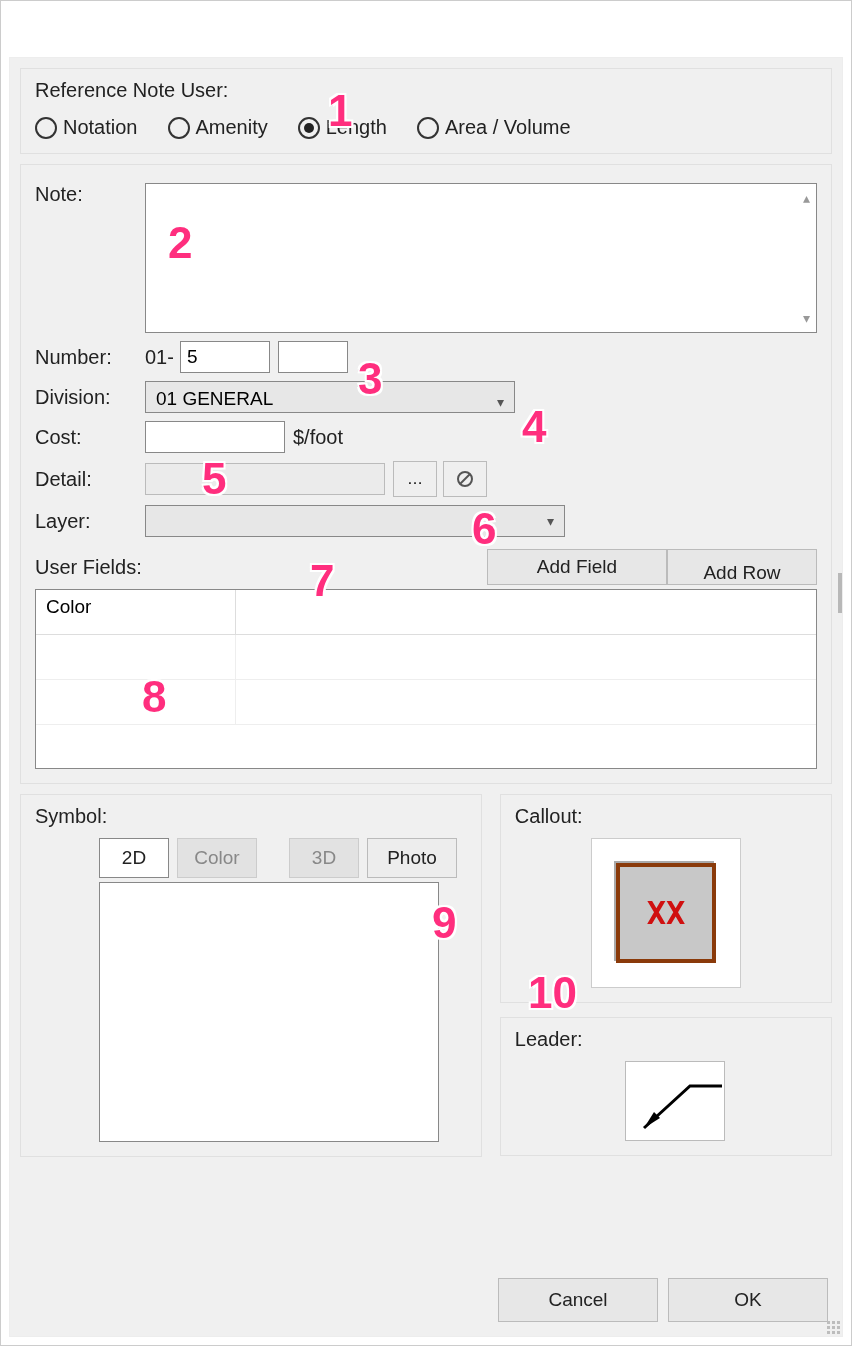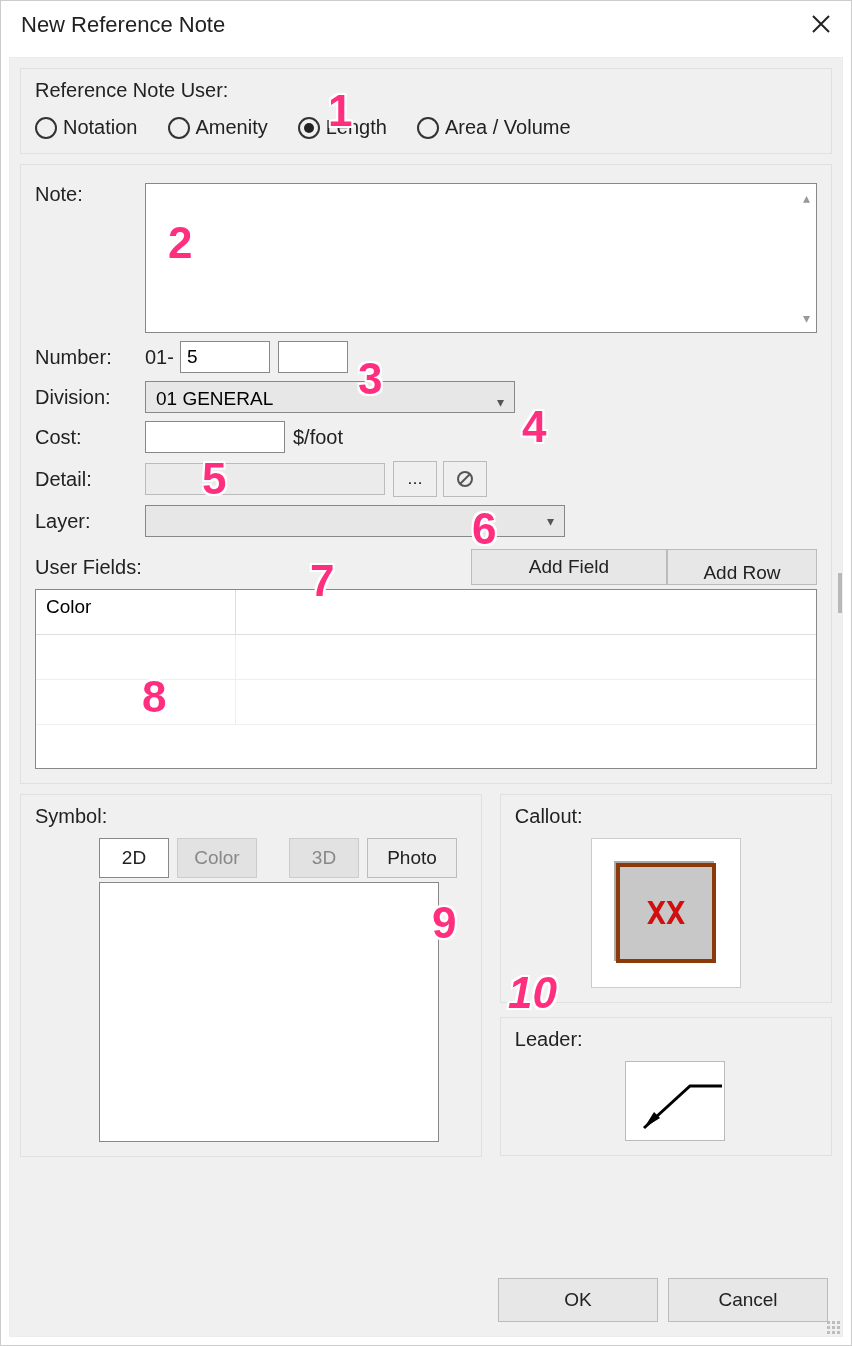--- a/index.html
+++ b/index.html
@@ -102,28 +102,20 @@
     gap:2px; justify-content:end; align-content:end;
   }
   .resize-grip span{ width:3px;height:3px;background:#bdbdbd; }
   .detail-btn { width:44px; height:36px; display:flex; align-items:center; justify-content:center; border:1px solid #bbb; background:#efefef;}
   .side-marker{position:absolute; right:0; top:515px; width:4px; height:40px; background:#b8b8b8;}
 </style>
 </head>
 <body>
 
 <div class="window">
-  <div class="titlebar">
-    <div class="title">New Reference Note</div>
-    <div class="close-x">
-      <svg width="20" height="20" viewBox="0 0 20 20">
-          <path d="M2 2 L18 18 M18 2 L2 18" stroke="#222" stroke-width="2" fill="none"></path>
-        </svg>
-    </div>
-  </div>
 
   <div class="client">
     <div class="side-marker"></div>
 
     <div class="group">
       <div class="lbl">Reference Note User:</div>
       <div class="radio-row">
         <div class="radio">
           <span class="circ"></span>
           <span class="lbl">Notation</span>
@@ -190,21 +182,21 @@
       <div class="row">
         <div class="lbl">Layer:</div>
         <div class="selectbox" style="width:420px;">
           <span></span>
           <span class="chev">▾</span>
         </div>
       </div>
 
       <div class="user-fields-header">
         <div class="lbl">User Fields:</div>
-        <div class="btn" style="width:196px;">
+        <div class="btn" style="width:180px;">
             <span>Add Field</span>
           </div>
         <div class="btn" style="width:150px; margin-left:0;align-items:flex-end;">
             <span>Add Row</span>
           </div>
       </div>
       <div class="uf-table">
         <div class="uf-hrow">
           <div class="uf-hcell">Color</div>
           <div style="flex:1;"></div>
@@ -257,24 +249,24 @@
               <path d="M18 66 L64 24 L96 24" stroke="#000" stroke-width="3" fill="none"></path>
               <polygon points="18,66 34,56 28,50" fill="#000"></polygon>
             </svg>
           </div>
         </div>
       </div>
     </div>
 
     <div class="btn-row">
       <div class="btn">
+          <span>Cancel</span>
+        </div>
+      <div class="btn">
           <span>OK</span>
-        </div>
-      <div class="btn">
-          <span>Cancel</span>
         </div>
     </div>
 
     <div class="resize-grip">
       <span></span>
         <span></span>
         <span></span>
         <span></span>
         <span></span>
         <span></span>
@@ -285,16 +277,16 @@
 
     <div class="annot" style="left:318px; top:28px;">1</div>
     <div class="annot" style="left:158px; top:160px;">2</div>
     <div class="annot" style="left:348px; top:296px;">3</div>
     <div class="annot" style="left:512px; top:344px;">4</div>
     <div class="annot" style="left:192px; top:396px;">5</div>
     <div class="annot" style="left:462px; top:446px;">6</div>
     <div class="annot" style="left:300px; top:498px;">7</div>
     <div class="annot" style="left:132px; top:614px;">8</div>
     <div class="annot" style="left:422px; top:840px;">9</div>
-    <div class="annot" style="left:498px; top:910px;font-style:italic;">10</div>
+    <div class="annot" style="left:518px; top:910px;">10</div>
 
   </div>
 </div>
 
 </body></html>

